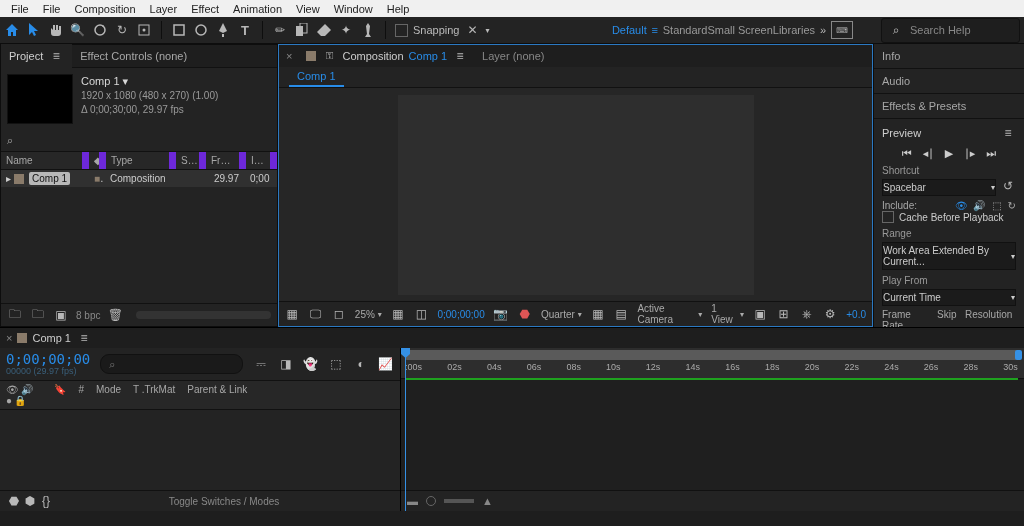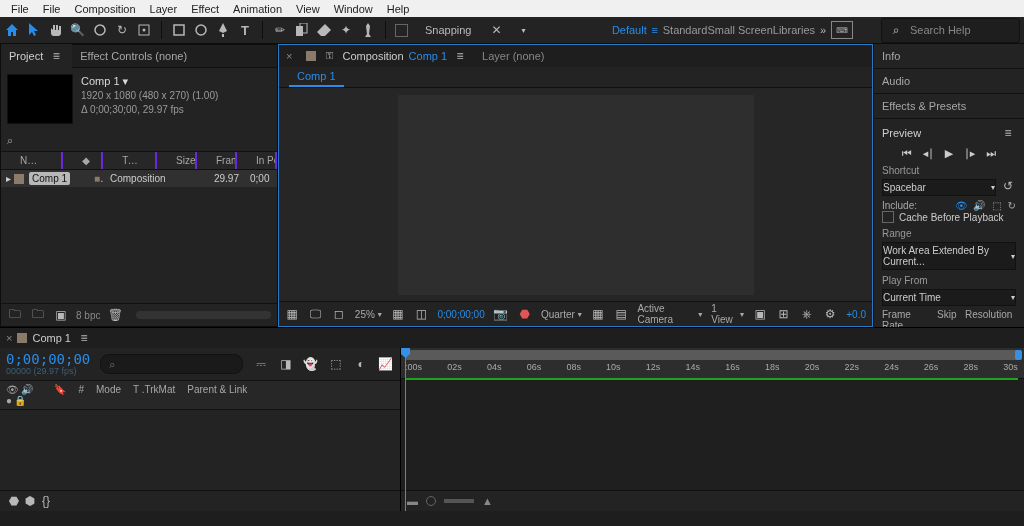--- a/index.html
+++ b/index.html
@@ -19,21 +19,21 @@
   .project{width:276px;display:flex;flex-direction:column}
   .p-tabs{display:flex;align-items:center;height:22px;background:#1e1e1e;border-bottom:1px solid #111}
   .p-tab{padding:4px 8px;display:flex;align-items:center;gap:5px}
   .p-tab.active{background:#232323;color:#cfcfcf}
   .comp-info{display:flex;padding:6px;gap:8px}
   .comp-thumb{width:64px;height:48px;background:#000;border:1px solid #111}
   .comp-meta{font-size:10px;color:#9a9a9a;line-height:1.4}
   .comp-meta .title{color:#d8d8d8;font-size:11px}
   .search-row{padding:4px 6px;color:#aaa}
   .p-headers{display:flex;font-size:10px;background:#272727;border-top:1px solid #111;border-bottom:1px solid #111}
-  .p-headers span{padding:3px 19px;border-right:2px solid #6d28d9;box-sizing:border-box;overflow:hidden;white-space:nowrap;text-overflow:ellipsis}
+  .p-headers span{padding:3px 5px;border-right:7px solid #6d28d9;box-sizing:border-box;overflow:hidden;white-space:nowrap;text-overflow:ellipsis}
   .p-row{display:flex;align-items:center;background:#303030;height:17px}
   .p-row .cell{padding:0 5px;font-size:10px;color:#ccc;border-right:1px solid transparent;box-sizing:border-box;overflow:hidden;white-space:nowrap;text-overflow:ellipsis}
   .p-row .highlight{background:#b8b8b8;color:#111;border-radius:2px;padding:1px 3px;margin:0 2px}
   .project-footer{margin-top:auto;height:22px;display:flex;align-items:center;gap:7px;padding:0 6px;color:#888;font-size:10px;border-top:1px solid #111}
   .center{flex:1;display:flex;flex-direction:column;border:1px solid #2b79c2}
   .c-tabs{display:flex;align-items:center;height:22px;background:#1e1e1e}
   .c-tabs .tab{padding:4px 7px;display:flex;align-items:center;gap:5px}
   .c-tabs .tab.close{color:#888}
   .c-sub{height:20px;background:#232323;display:flex;align-items:center;padding-left:10px;border-bottom:1px solid #111}
   .c-sub span{color:#288ce8;font-size:11px;border-bottom:2px solid #288ce8;padding:3px 8px}
@@ -153,21 +153,21 @@
         </svg>
       </span>
     <span class="ico">✦</span>
     <span class="ico">
         <svg width="10" height="14" viewBox="0 0 10 14">
           <path fill="currentColor" d="M5 0l2 3-1 8 2 3H2l2-3-1-8z"></path>
         </svg>
       </span>
   </div>
   <span class="sep"></span>
-  <label style="display:flex;align-items:center;gap:17px;color:#bbb">
+  <label style="display:flex;align-items:center;gap:5px;color:#bbb">
     <span style="width:11px;height:11px;border:1px solid #666;display:inline-block"></span>
     <span>Snapping</span>
     <span class="ico">✕</span>
     <span class="drop">▾</span>
   </label>
   <div class="workspace-links">
     <span class="txt-blue">Default</span>
     <span class="ico txt-blue">≡</span>
     <span>Standard</span>
     <span>Small Screen</span>
@@ -370,20 +370,21 @@
         <span>#</span>
         <span>Mode</span>
         <span>T .TrkMat</span>
         <span>Parent &amp; Link</span>
       </div>
       <div style="flex:1"></div>
       <div class="tl-bottom">
         <span class="ico">⬣</span>
         <span class="ico">⬢</span>
         <span class="ico">{}</span>
+        <span style="flex:1;text-align:center">Toggle Switches / Modes</span>
       </div>
     </div>
     <div class="tl-right">
       <div class="ruler">
         <div class="wa"></div>
         <div class="endcap"></div>
         <div class="ticks">
           <span>:00s</span>
             <span>02s</span>
             <span>04s</span>

